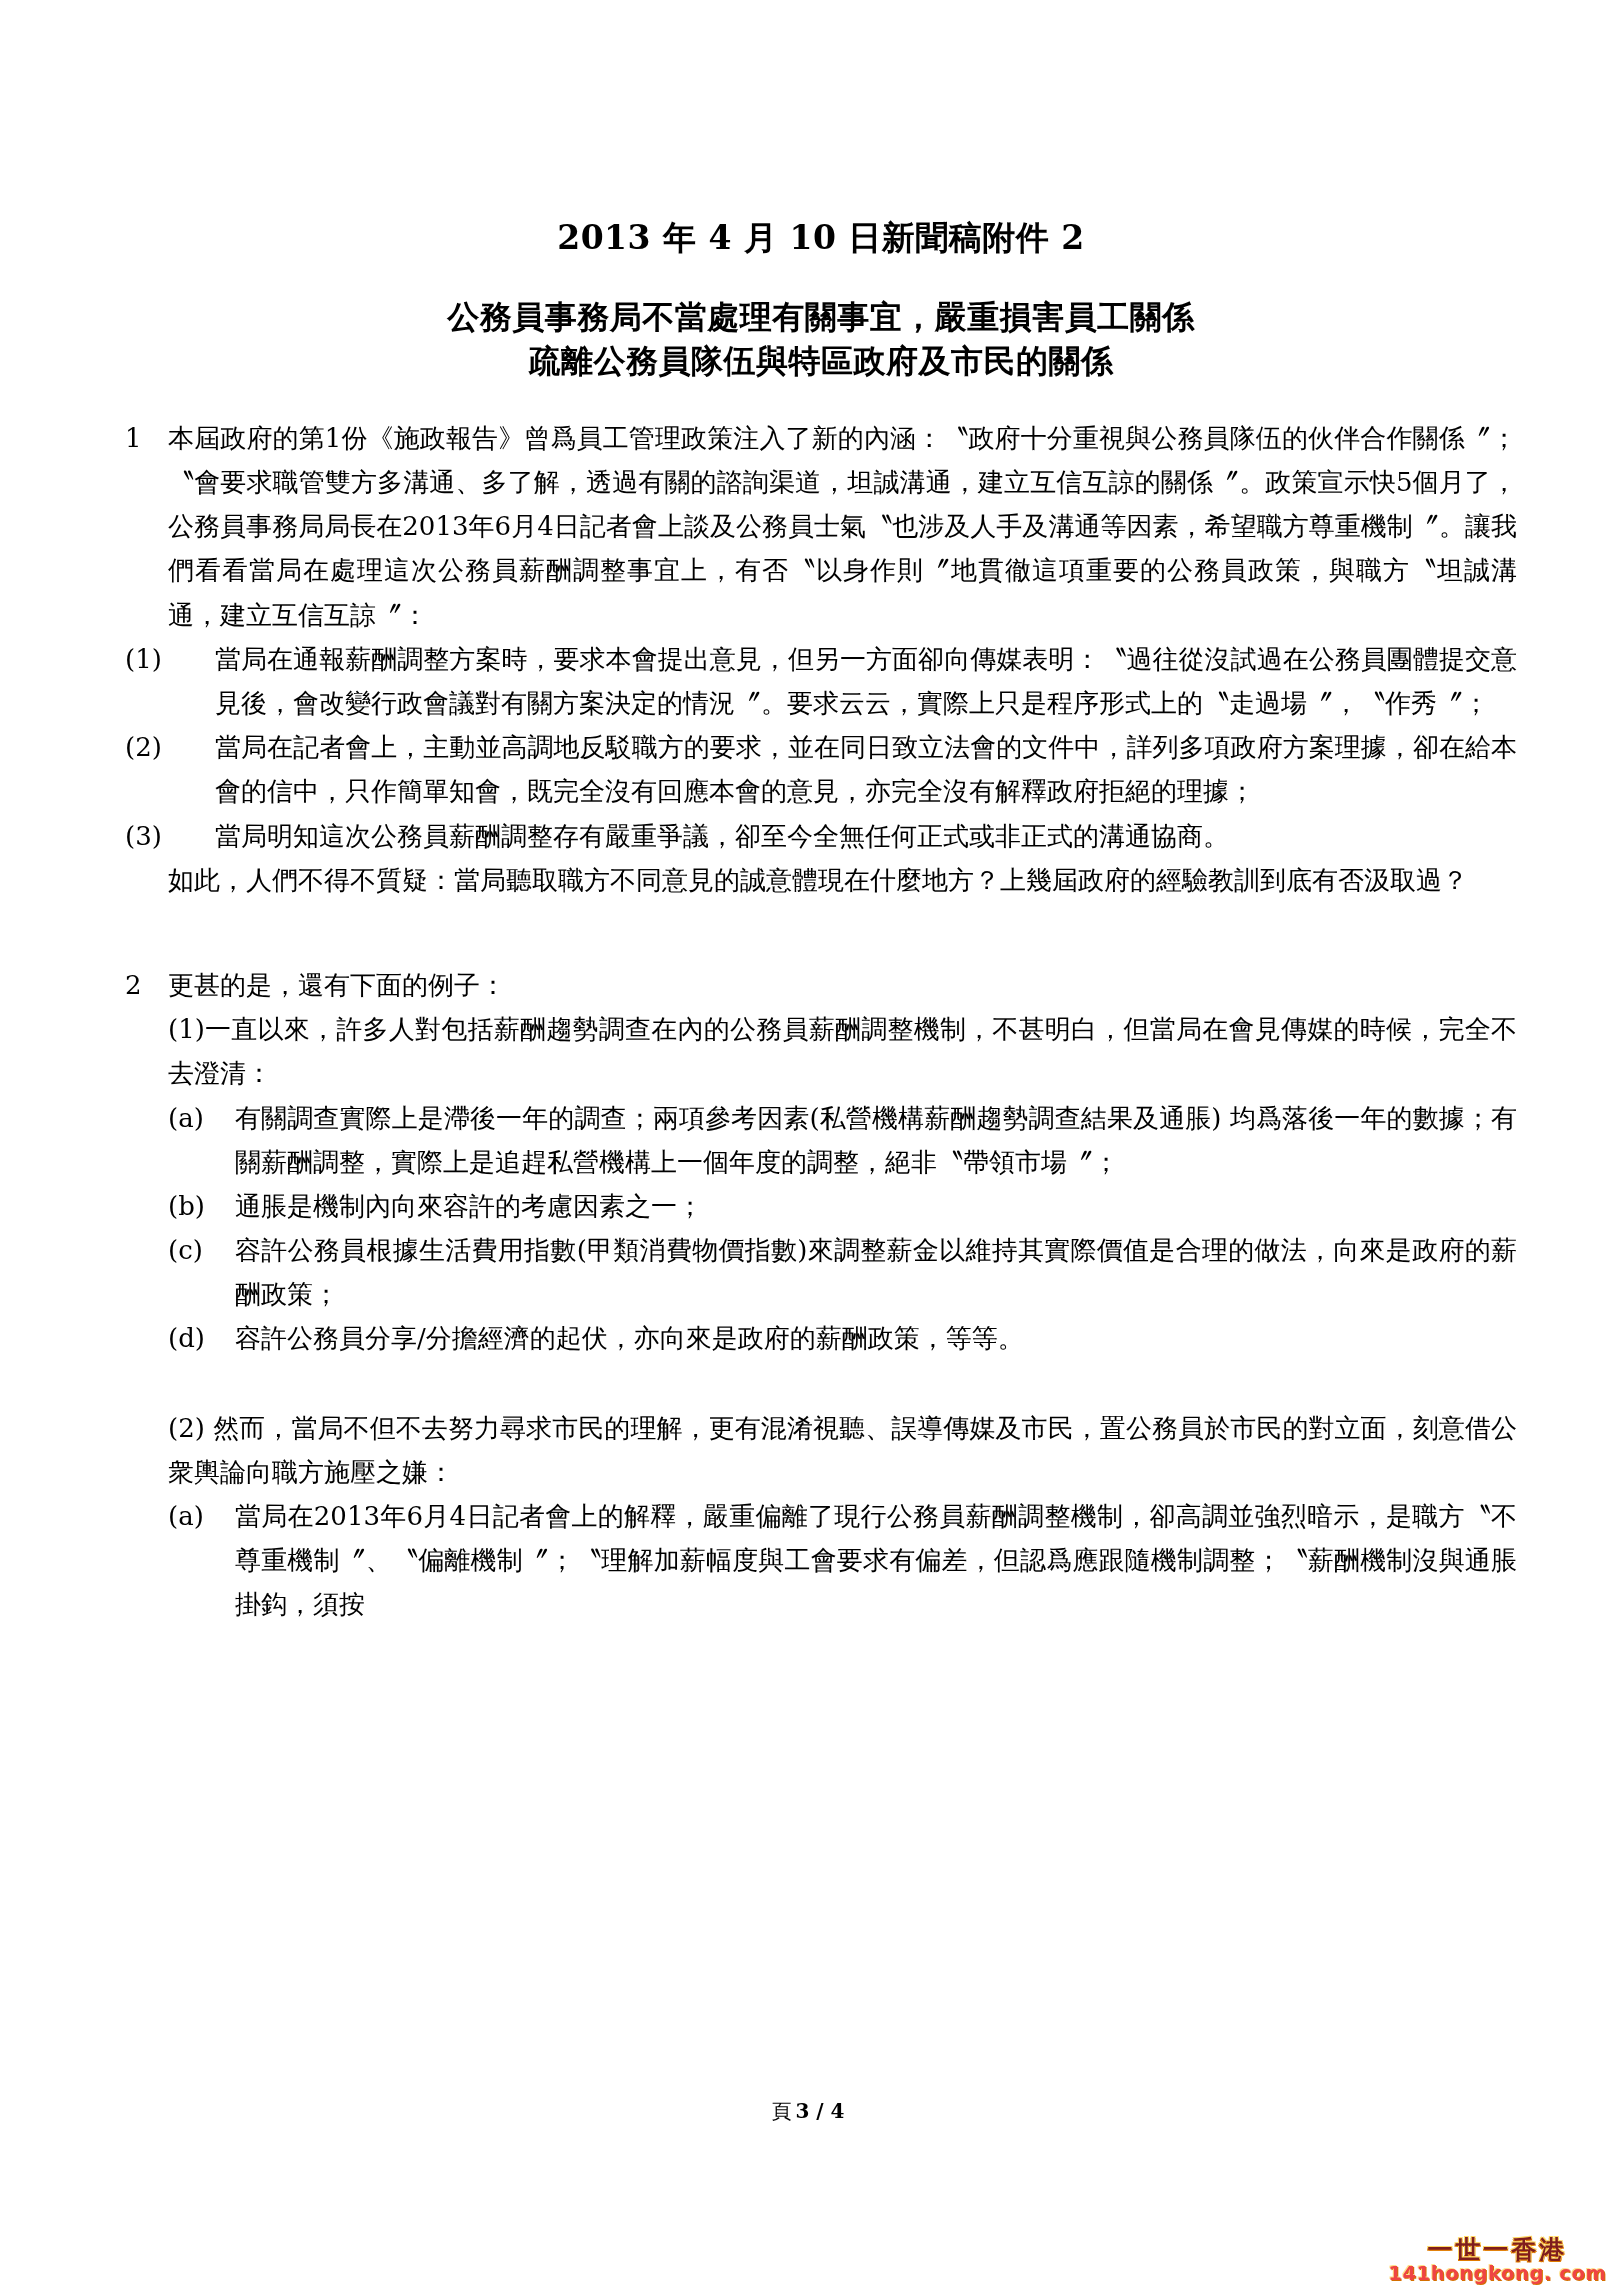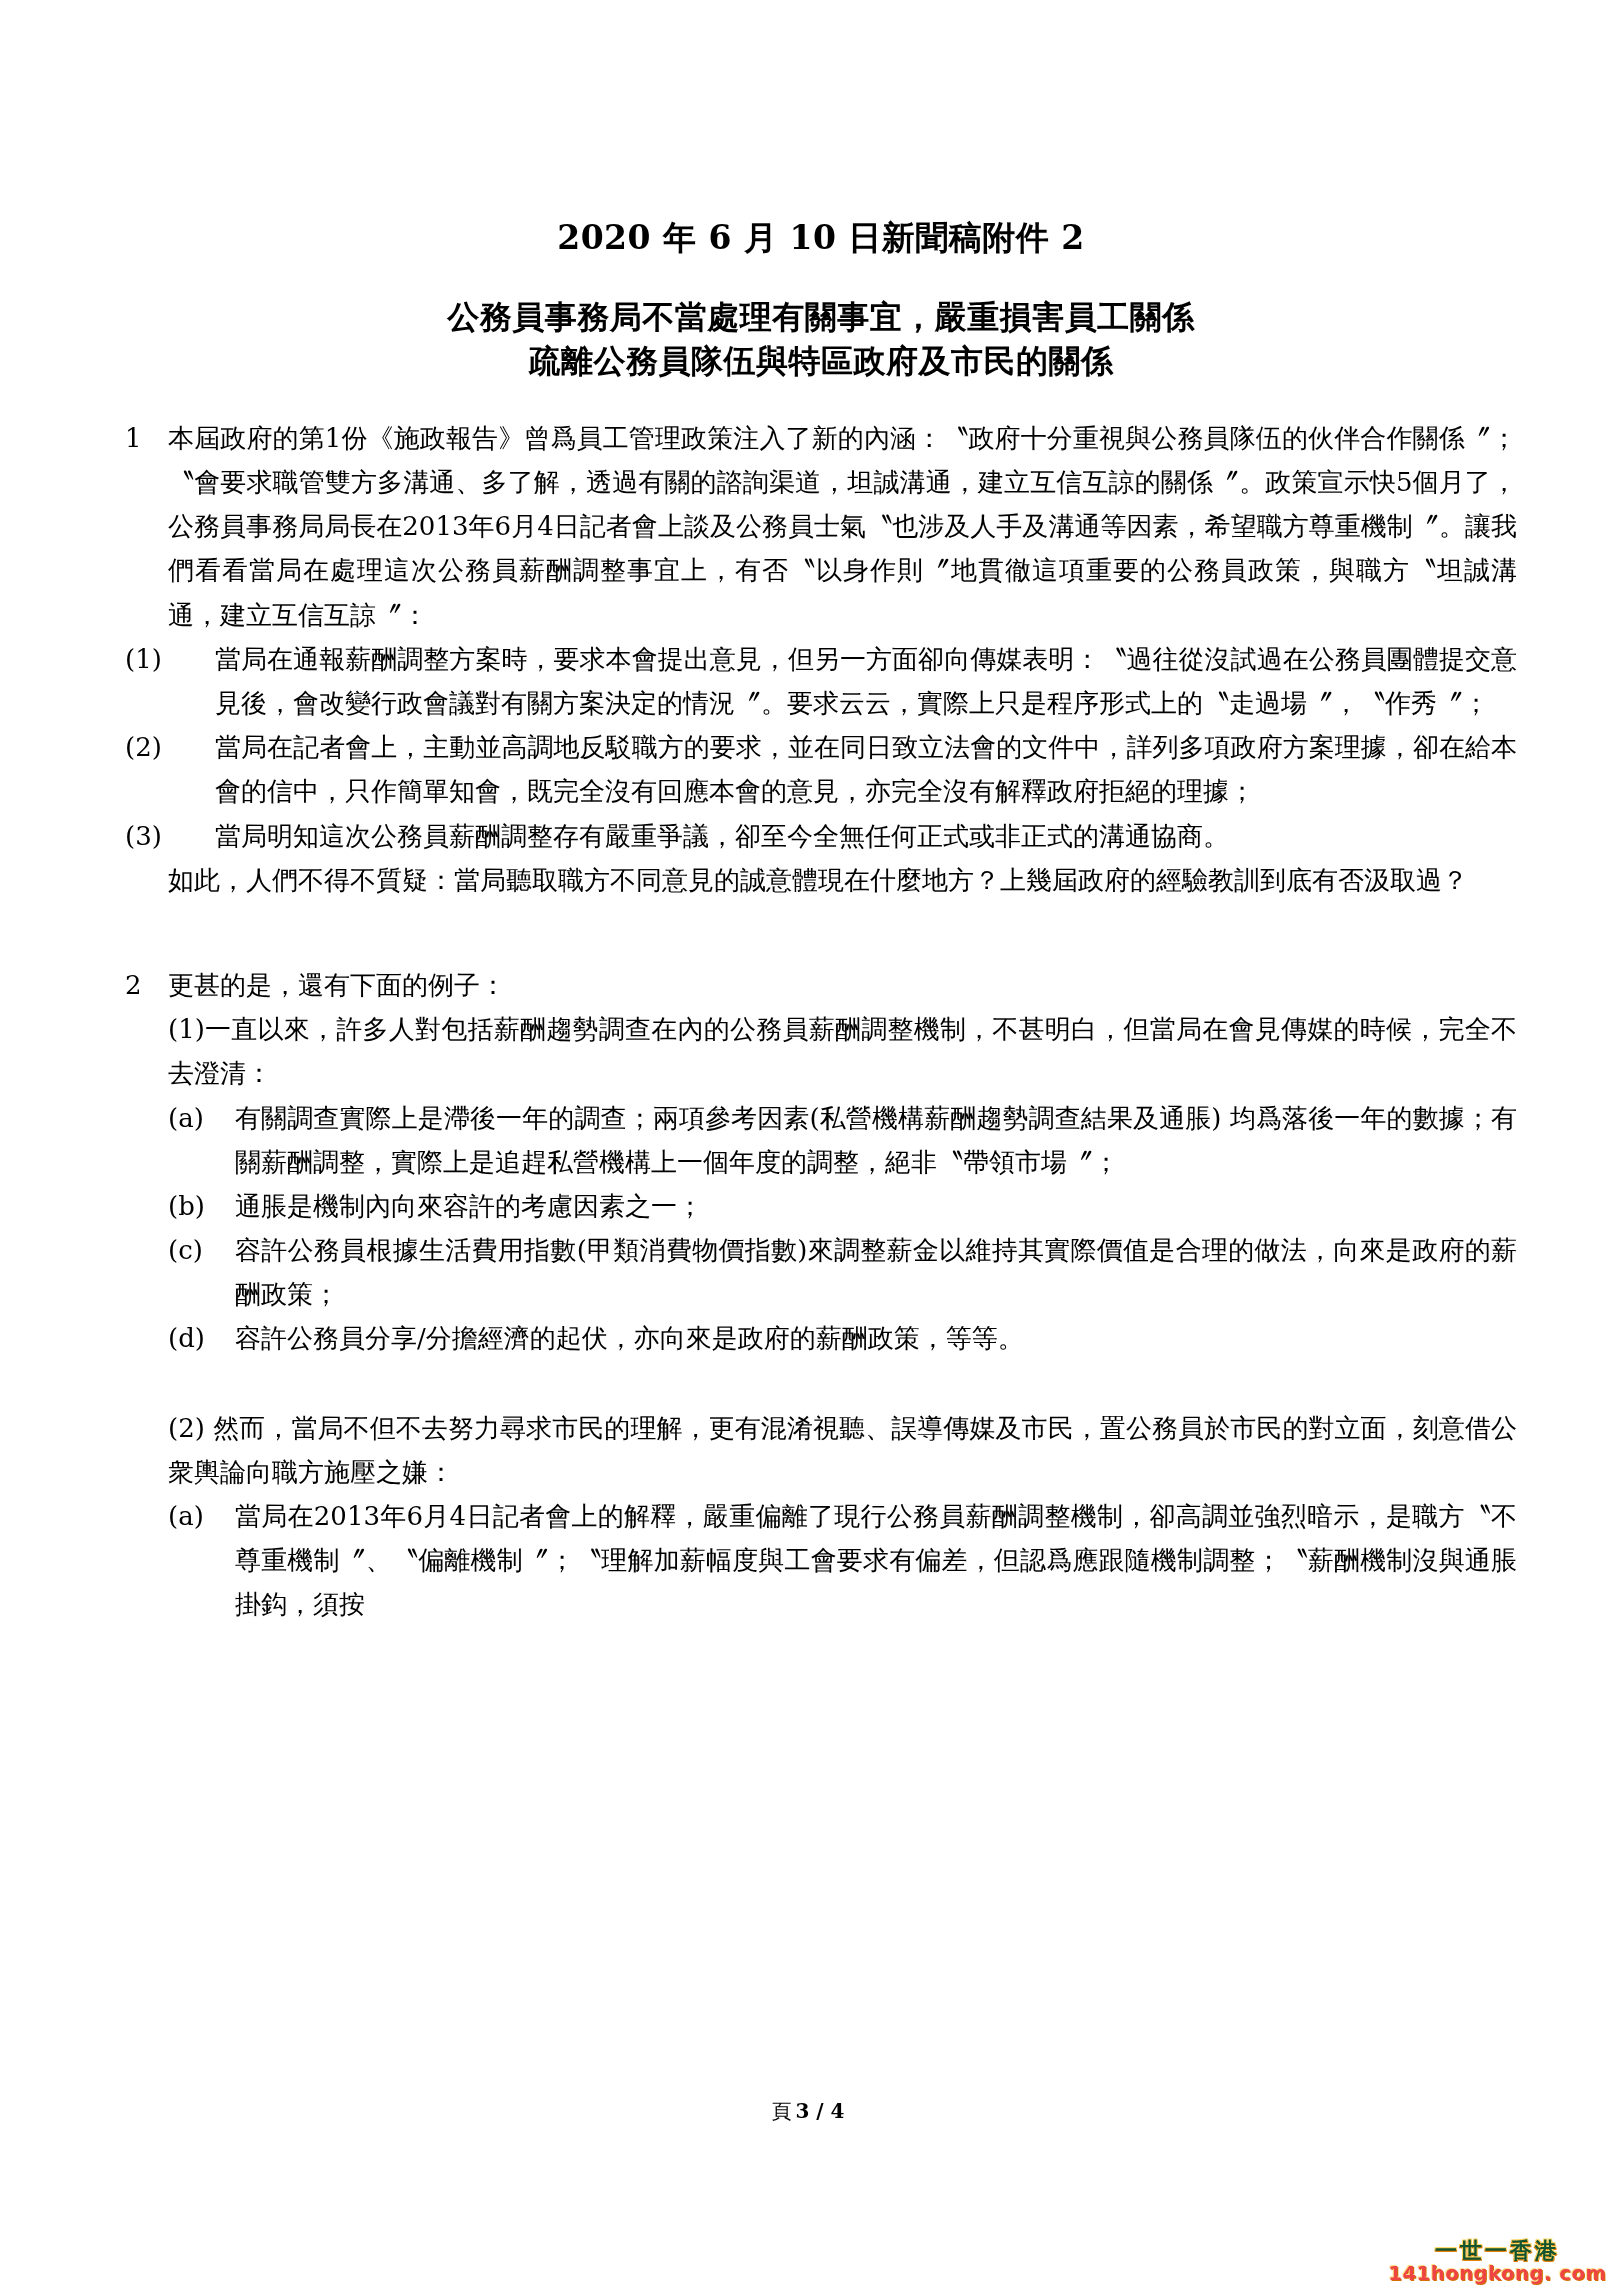--- a/index.html
+++ b/index.html
@@ -130,24 +130,24 @@
   .watermark {
     position: absolute;
     right: 13.7px;
     bottom: 9.8px;
     text-align: center;
     line-height: 1.0;
     font-family: "DejaVu Sans", "Liberation Sans", sans-serif;
   }
   .watermark .wm-cn {
     display: block;
-    font-size: 22px;
+    font-size: 25px;
     font-weight: bold;
     letter-spacing: 2.9px;
-    color: #14532d;
+    color: #7f1d1d;
     text-shadow:
       -1px -1px 0 #ffd966,
        1px -1px 0 #ffd966,
       -1px  1px 0 #e07b00,
        1px  1px 0 #e07b00;
   }
   .watermark .wm-url {
     display: block;
     font-size: 19.6px;
     font-weight: bold;
@@ -159,21 +159,21 @@
        1px  1px 0 #d46f00;
   }
 </style>
 </head>
 <body>
 
 <div class="page">
 
   <div class="content">
 
-    <h1 class="doc-title">2020 年 6 月 10 日新聞稿附件 2</h1>
+    <h1 class="doc-title">2013 年 4 月 10 日新聞稿附件 2</h1>
 
     <h2 class="doc-subtitle">
       <span class="sub-line">公務員事務局不當處理有關事宜，嚴重損害員工關係</span>
       <span class="sub-line">疏離公務員隊伍與特區政府及市民的關係</span>
     </h2>
 
     <div class="section">
       <div class="numbered">
         <span class="marker">1</span>
         <span>本屆政府的第1份《施政報告》曾爲員工管理政策注入了新的內涵：〝政府十分重視與公務員隊伍的伙伴合作關係〞；〝會要求職管雙方多溝通、多了解，透過有關的諮詢渠道，坦誠溝通，建立互信互諒的關係〞。政策宣示快5個月了，公務員事務局局長在2013年6月4日記者會上談及公務員士氣〝也涉及人手及溝通等因素，希望職方尊重機制〞。讓我們看看當局在處理這次公務員薪酬調整事宜上，有否〝以身作則〞地貫徹這項重要的公務員政策，與職方〝坦誠溝通，建立互信互諒〞：</span>

